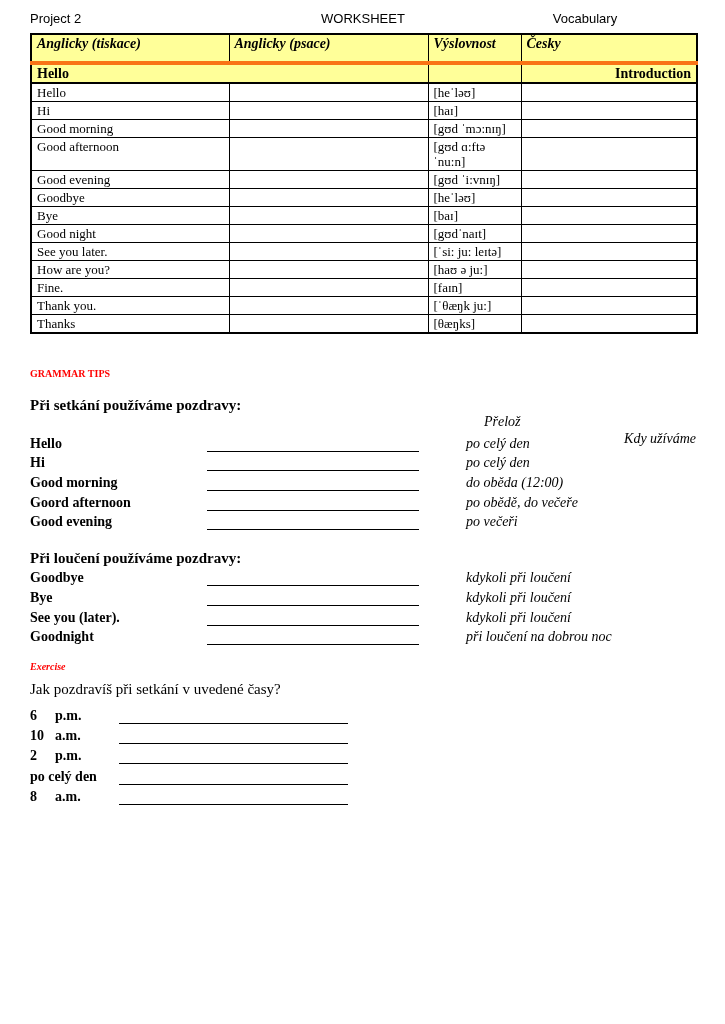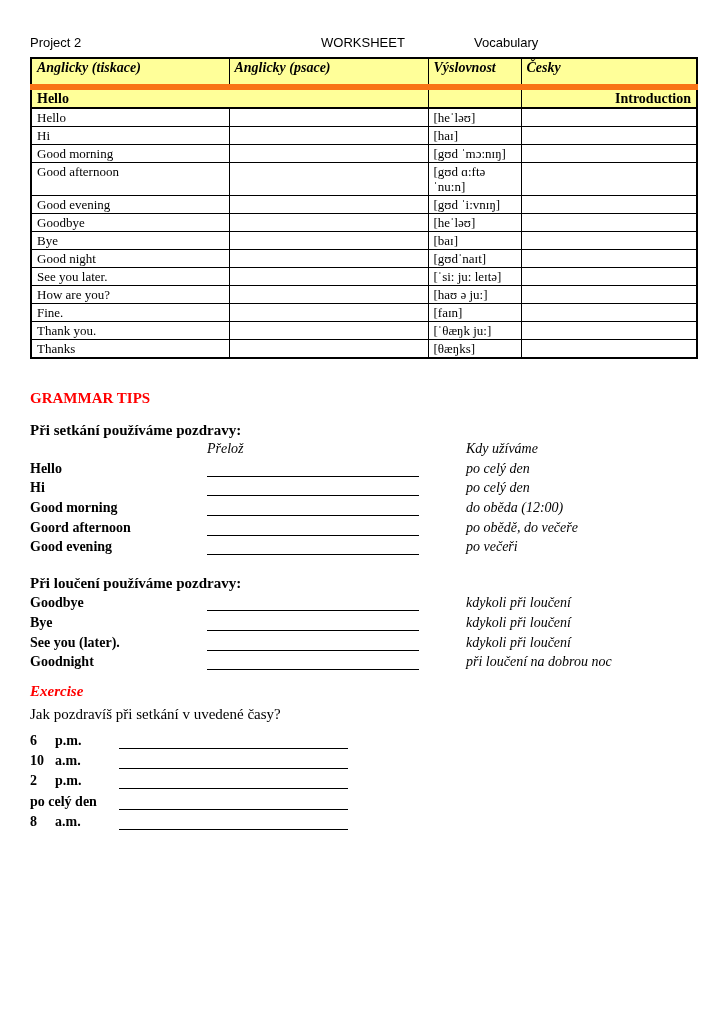--- a/index.html
+++ b/index.html
@@ -15,23 +15,23 @@
 
   
   .doc-header {
     width: 666px;
     display: flex;
     font-family: "Liberation Sans", "DejaVu Sans", sans-serif;
     font-size: 13px;
     line-height: 14px;
     margin-bottom: 7px;
   }
-  .doc-header span { flex: 1; margin-top: 24px; }
+  .doc-header span { flex: 1; }
   .doc-header .hc { text-align: center; }
-  .doc-header .hr { text-align: left; }
+  .doc-header .hr { text-align: center; }
 
   
   table.vocab {
     width: 666px;
     border-collapse: collapse;
     table-layout: fixed;
     border: 2px solid #000;
   }
   table.vocab th, table.vocab td {
     border: 1px solid #000;
@@ -41,56 +41,56 @@
     vertical-align: top;
     text-align: left;
     overflow: hidden;
   }
   table.vocab thead th {
     background: var(--highlight, #FFFF99);
     font-weight: bold;
     font-style: italic;
     font-size: 14px;
     height: 29px;
-    border-bottom: 6px solid #f97316;
+    border-bottom: 4px solid #f97316;
   }
   table.vocab tr.subheader td {
     background: var(--highlight, #FFFF99);
     font-weight: bold;
     font-size: 14px;
     height: 20px;
     border-bottom: 2px solid #000;
   }
   table.vocab tr.subheader td.right { text-align: right; }
   table.vocab tbody td { height: 17px; }
   table.vocab tr.tall td { height: 32px; }
 
   
   .section-title {
     color: var(--accent-red, #FF0000);
     font-weight: bold;
-    font-size: 15px;
+    font-size: 10px;
     line-height: 15px;
   }
   #grammar-title { margin-top: 32px; }
   .sub-heading {
     font-weight: bold;
     font-size: 15px;
     line-height: 15px;
   }
   #meeting-heading { margin-top: 17px; }
   #parting-heading { margin-top: 21px; }
 
   .g-row {
     display: flex;
     align-items: flex-end;
     height: 19.7px;
     font-size: 14px;
   }
-  .g-head-row { height: 19px; }
+  .g-head-row { height: 19px; flex-direction: column; }
   .g-label { width: 177px; font-weight: bold; line-height: 17px; }
   .g-line {
     width: 212px;
     border-bottom: 1.5px solid #000;
     height: 17px;
   }
   .g-colhead-translate { width: 212px; font-style: italic; line-height: 17px; }
   .g-usage { margin-left: 47px; font-style: italic; line-height: 17px; white-space: nowrap; }
 
   

